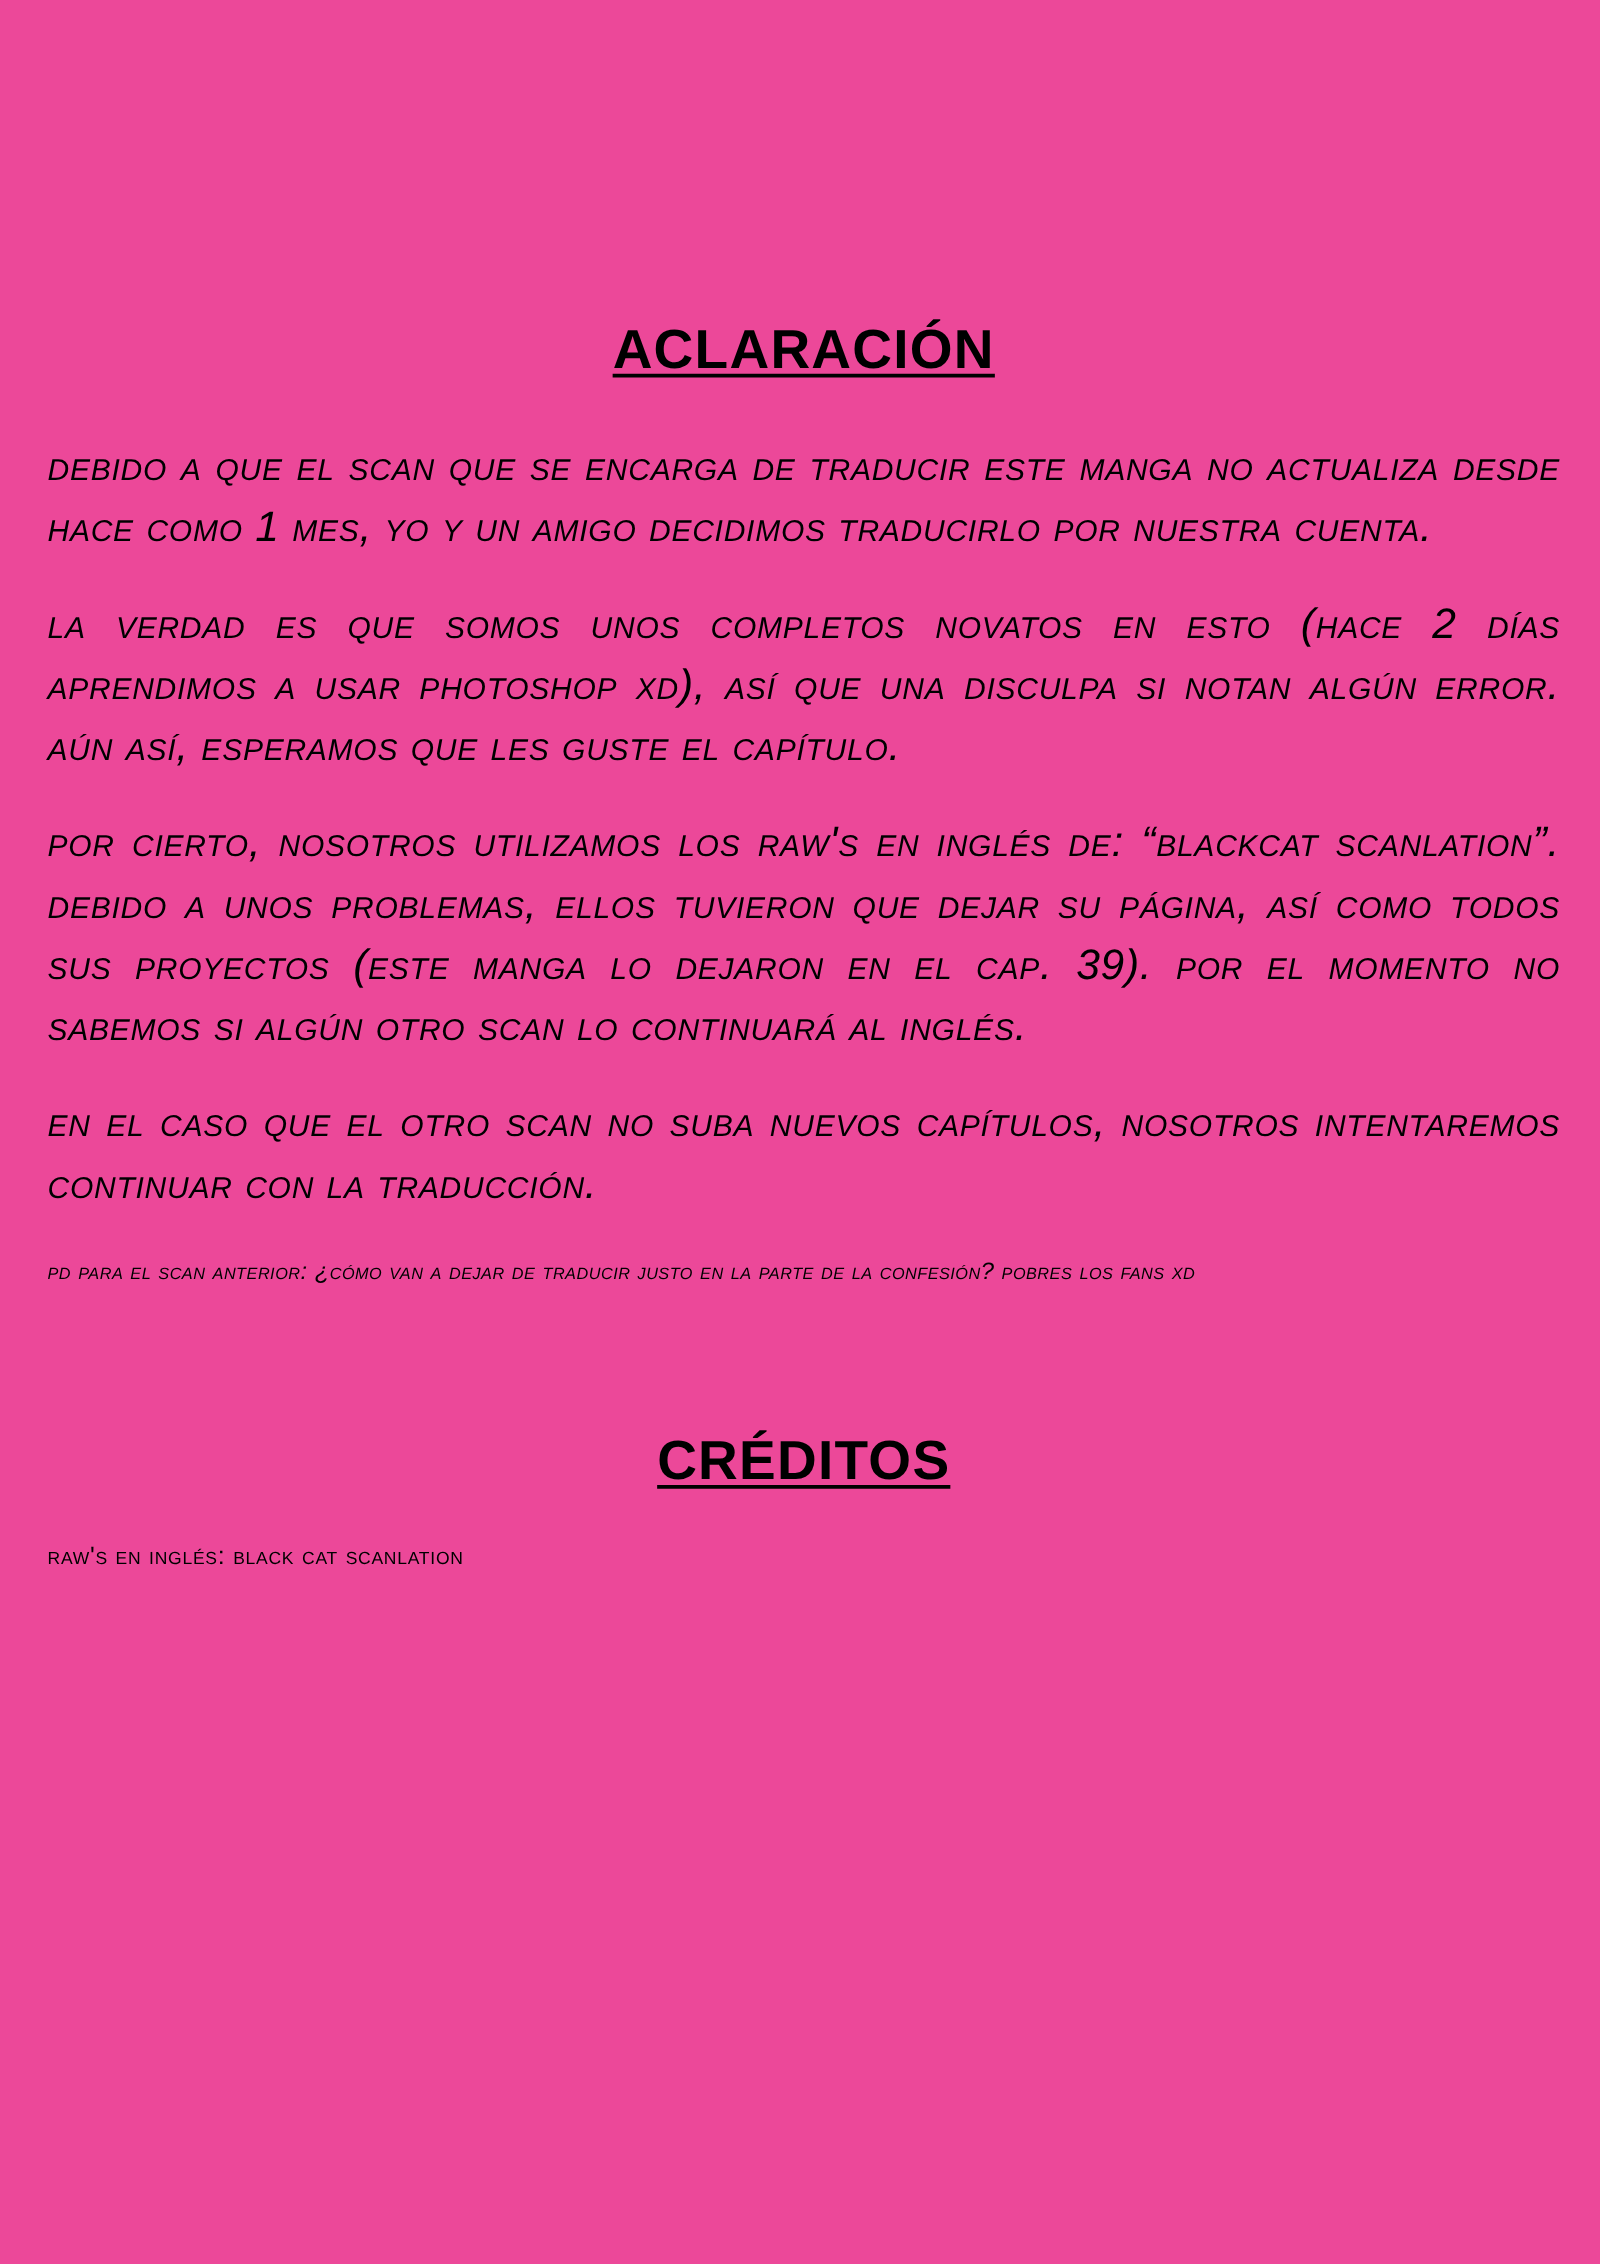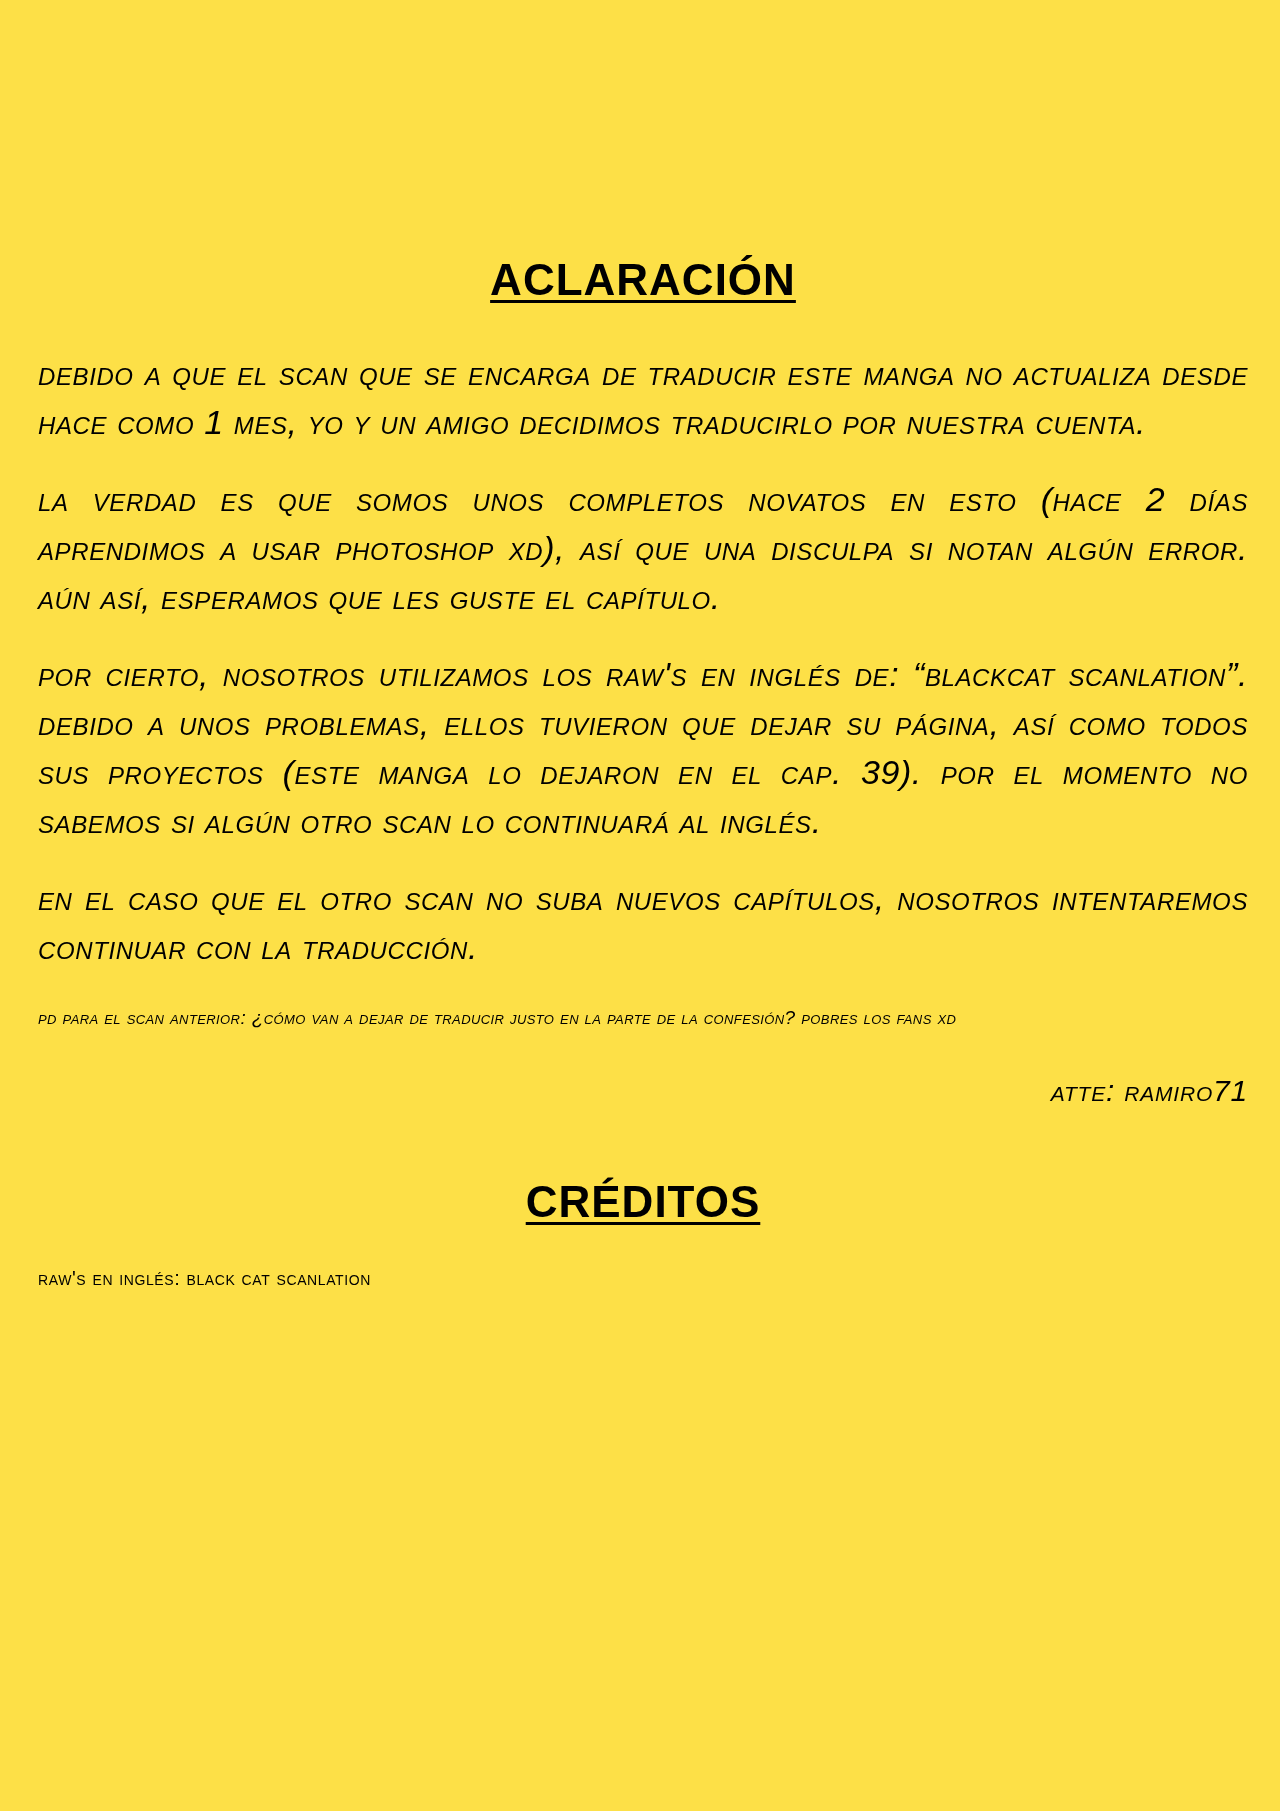--- a/index.html
+++ b/index.html
@@ -14,21 +14,21 @@
     font-family: "Liberation Sans", sans-serif;
     color: #000000;
     overflow: hidden;
   }
   .page {
     position: absolute;
     left: 0;
     top: 0;
     width: 1280px;
     height: 1811px;
-    background: #fde047;
+    background: #ec4899;
   }
   .content {
     position: absolute;
     left: 38px;
     top: 255px;
     width: 1210px;
   }
 
   
   .heading {
@@ -38,21 +38,21 @@
     letter-spacing: 1px;
     font-variant: small-caps;
     text-transform: uppercase;
     text-decoration: underline;
     text-underline-offset: 5px;
     text-decoration-thickness: 3px;
     margin: 0 0 44px 0;
     padding: 0;
   }
   .heading-credits {
-    margin-top: 69px;
+    margin-top: 112px;
     margin-bottom: 38px;
   }
 
   
   .para {
     font-size: 34px;
     line-height: 1.44;
     text-align: justify;
     font-variant: small-caps;
     text-transform: lowercase;
@@ -99,21 +99,20 @@
     <p class="para">Debido a que el scan que se encarga de traducir este manga no actualiza desde hace como 1 mes, yo y un amigo decidimos traducirlo por nuestra cuenta.</p>
 
     <p class="para">La verdad es que somos unos completos novatos en esto (hace 2 días aprendimos a usar photoshop xD), así que una disculpa si notan algún error. Aún así, esperamos que les guste el capítulo.</p>
 
     <p class="para">Por cierto, nosotros utilizamos los raw's en inglés de: “Blackcat Scanlation”. Debido a unos problemas, ellos tuvieron que dejar su página, así como todos sus proyectos (este manga lo dejaron en el cap. 39). Por el momento no sabemos si algún otro scan lo continuará al inglés.</p>
 
     <p class="para">En el caso que el otro scan no suba nuevos capítulos, nosotros intentaremos continuar con la traducción.</p>
 
     <p class="pd">PD para el scan anterior: ¿cómo van a dejar de traducir justo en la parte de la confesión? pobres los fans xD</p>
 
-    <p class="signature">Atte: Ramiro71</p>
 
     <h1 class="heading heading-credits">CRÉDITOS</h1>
 
     <p class="credit-line">Raw's en inglés: Black Cat Scanlation</p>
 
 
 
   </div>
 </div>
 

